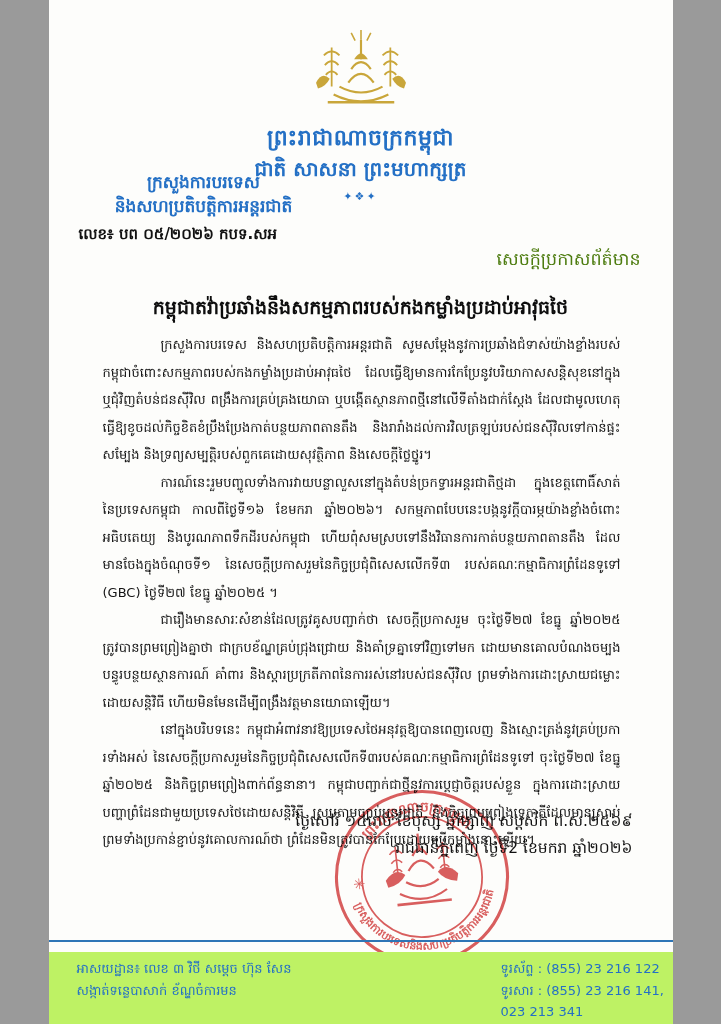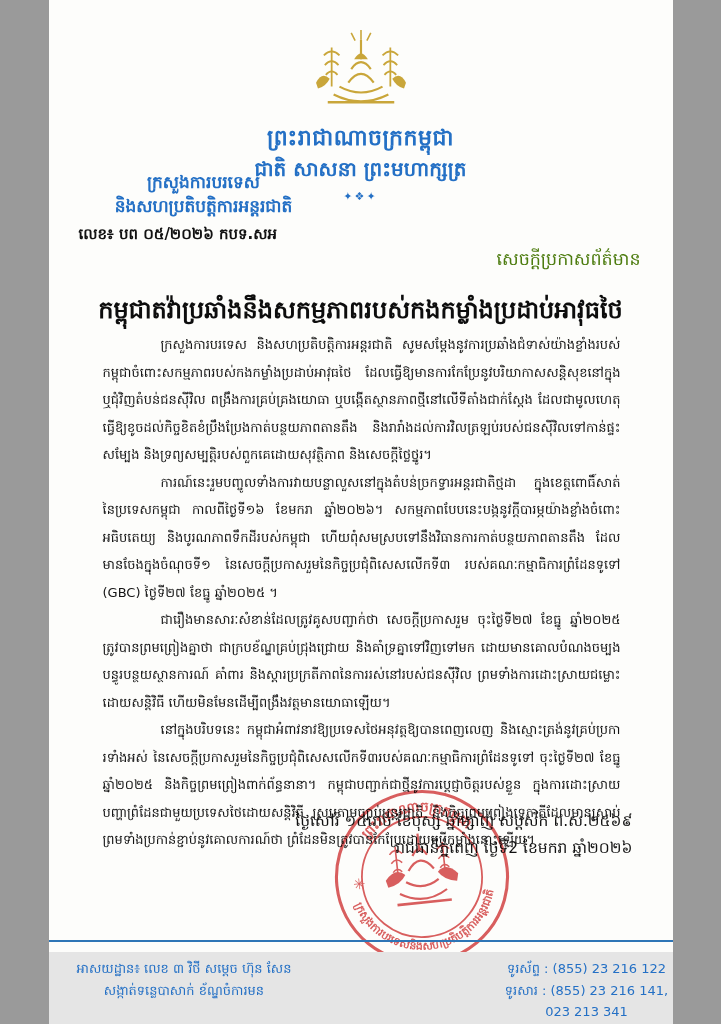--- a/index.html
+++ b/index.html
@@ -18,33 +18,33 @@
   .kingdom { text-align: center; color: #2470c5; font-weight: bold; }
   .kingdom .line1 { font-size: 22px; letter-spacing: .5px; margin-top: 6px; }
   .kingdom .line2 { font-size: 20px; margin-top: 0; }
   .kingdom .divider { color: #2470c5; font-size: 11px; margin-top: 4px; letter-spacing: 2px; }
   
   .lh-row { position: absolute; left: 30px; top: 170px; width: 250px; text-align: center; }
   .ministry { color: #2470c5; font-weight: bold; font-size: 17px; line-height: 24px; }
   .ref-no { color: #111; font-weight: bold; font-size: 15px; margin-top: 6px; text-align: left; }
   .press-label { position: absolute; right: 32px; top: 248px; font-size: 17.5px; color: #4d7c0f; }
   
-  .doc-title { position: absolute; left: 0; right: 0; top: 295px; text-align: center; font-weight: bold; font-size: 24px; color: #0d0d0d; }
+  .doc-title { position: absolute; left: 0; right: 0; top: 295px; text-align: center; font-weight: bold; font-size: 19px; color: #0d0d0d; }
   .body-text { position: absolute; left: 54px; right: 52px; top: 331px; }
   .body-text p {
     font-size: 13px; line-height: 27.5px; text-align: justify;
     text-indent: 58px; color: #141414;
   }
   
   .date-block { position: absolute; right: 40px; top: 808px; width: 400px; text-align: right; font-size: 15.5px; line-height: 27px; color: #111; }
   
   .stamp { position: absolute; left: 272px; top: 786px; width: 202px; height: 182px; opacity: .82; mix-blend-mode: multiply; transform: rotate(-6deg); }
   
   .footer-rule { position: absolute; left: 0; right: 0; top: 940px; height: 2px; background: #2e75b6; }
-  .footer { position: absolute; left: 0; right: 0; top: 952px; bottom: 0; background: #e5e5e5; text-align: center; }
+  .footer { position: absolute; left: 0; right: 0; top: 952px; bottom: 0; background: #bef264; }
   .footer .col { position: absolute; color: #2470c5; font-size: 13px; line-height: 21.5px; }
   .footer .col.left { left: 28px; top: 6px; }
   .footer .col.right { left: 452px; top: 6px; }
 </style>
 </head>
 <body>
 
 <div class="page">
 
   <div class="arms-wrap">

